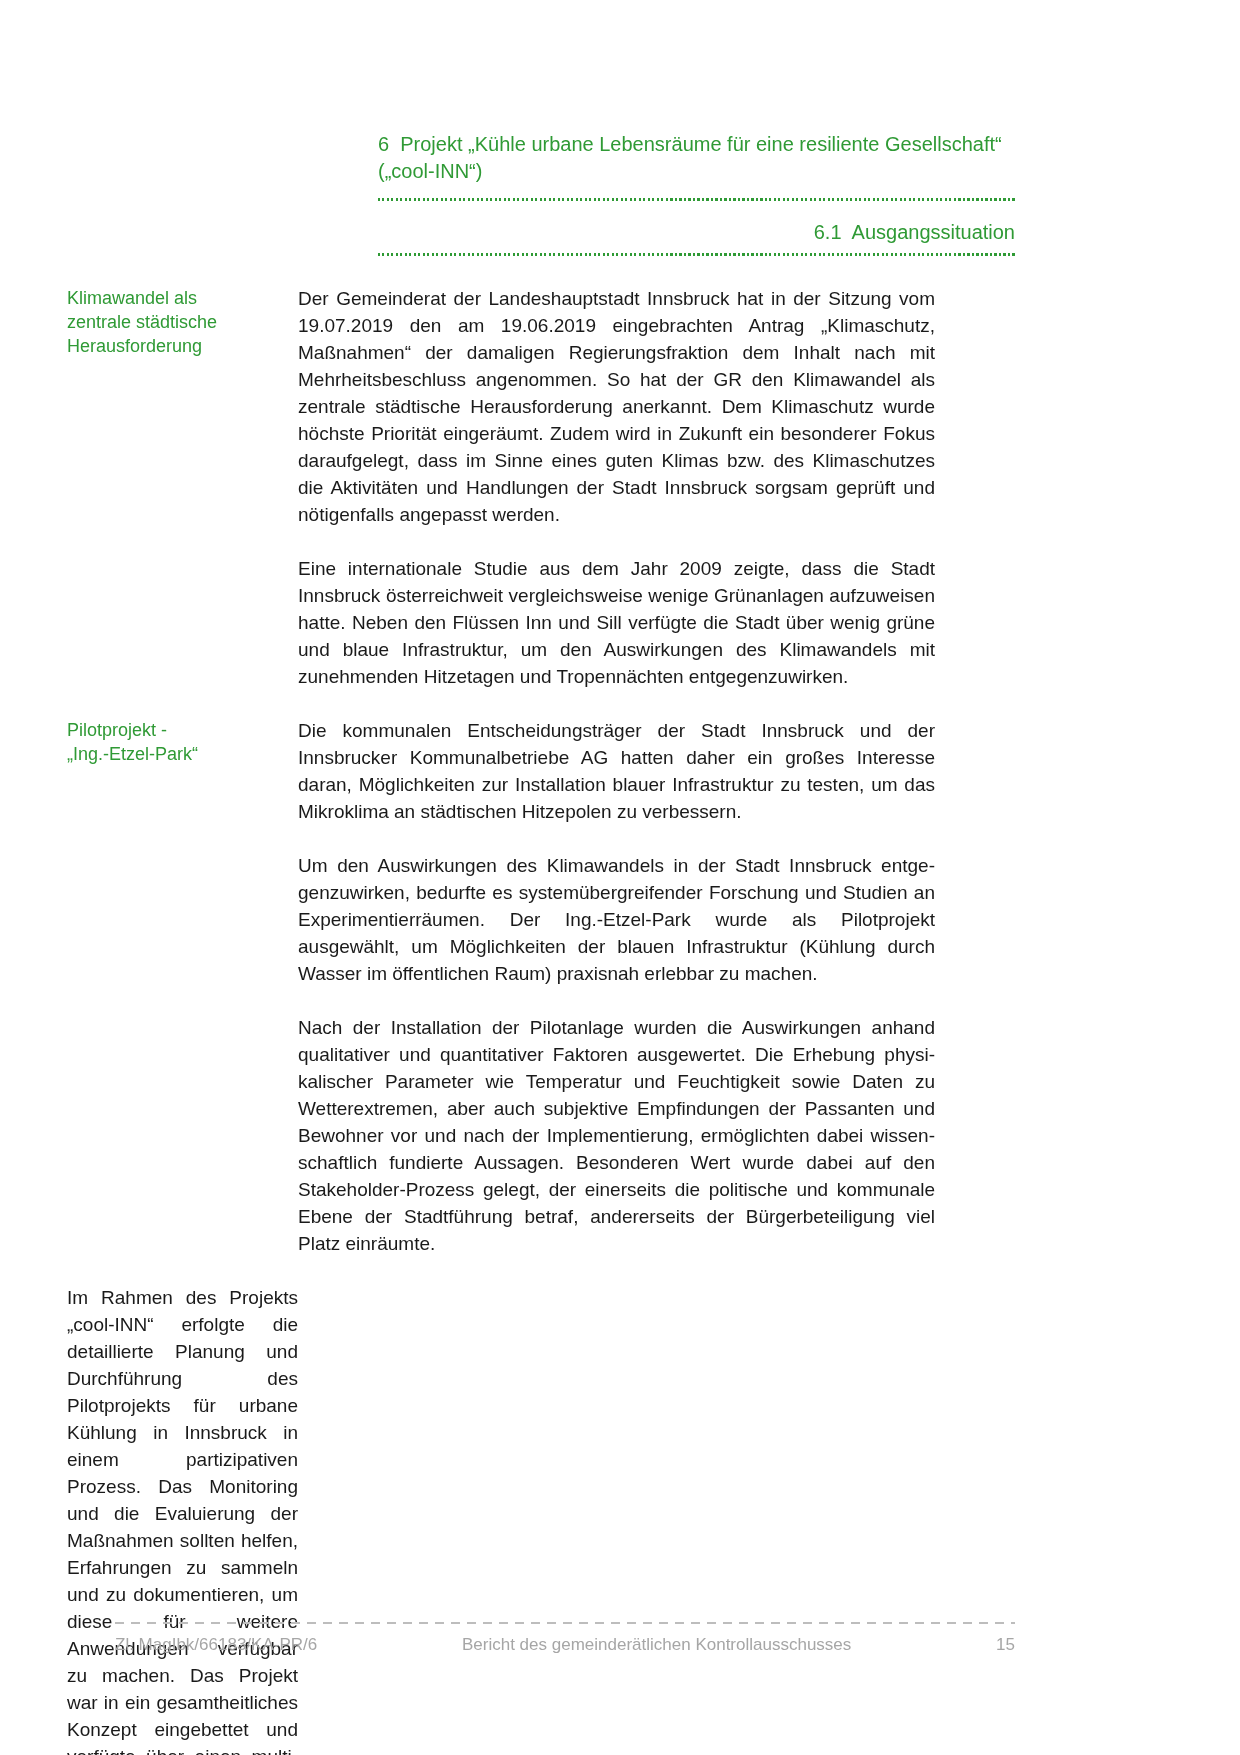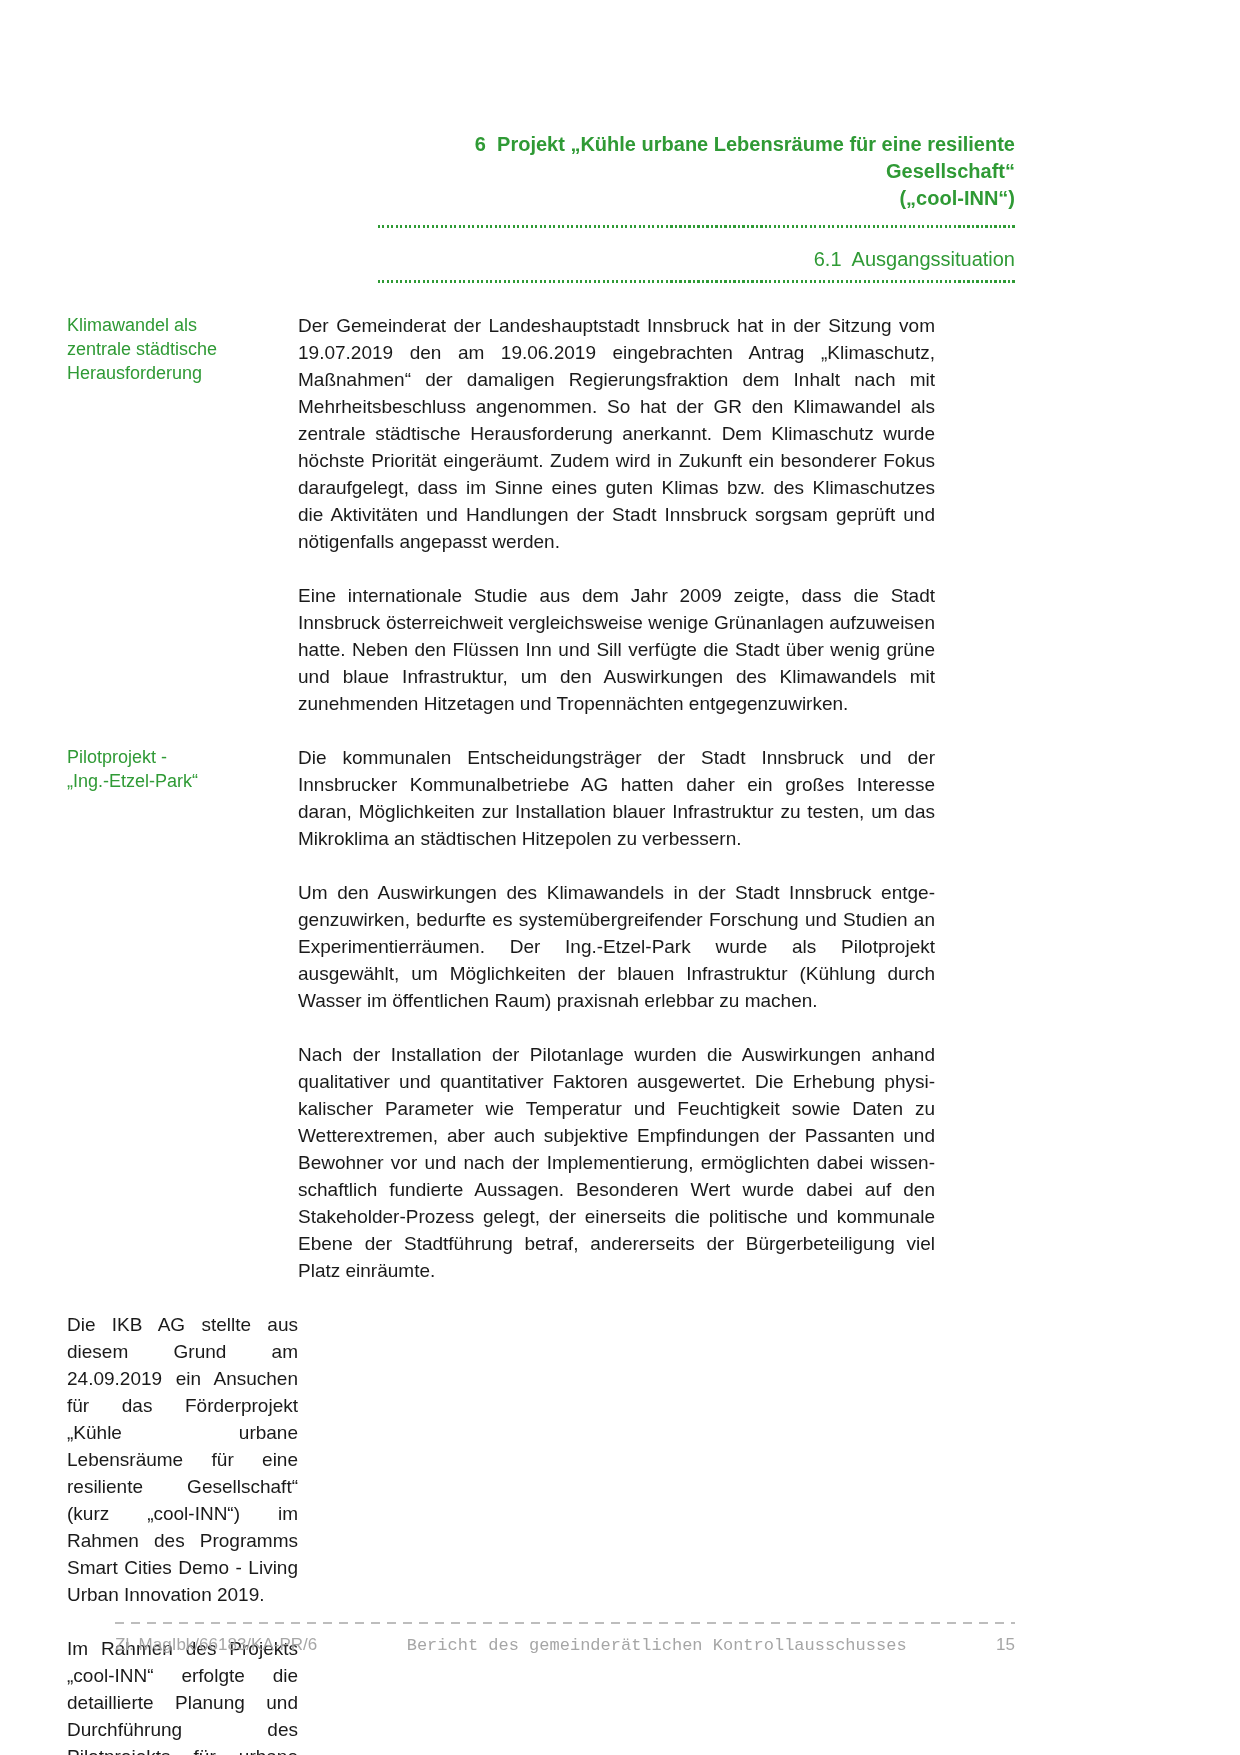--- a/index.html
+++ b/index.html
@@ -19,23 +19,22 @@
   }
   .head-block{
     padding-top:131px;
     margin-left:378px;
     width:637px;
   }
   .chapter-heading{
     color:var(--green);
     font-size:20px;
     line-height:27px;
-    text-align:right;
+    text-align:left;
     white-space:pre-line;
-    font-weight:bold;
   }
   .dotted-rule{
     height:3px;
     margin-top:13px;
     background-image:repeating-linear-gradient(90deg,var(--green) 0 2px,transparent 2px 4.5px);
   }
   .section-heading{
     color:var(--green);
     font-size:20px;
     line-height:27px;
@@ -82,21 +81,21 @@
   }
   .footer-row{
     display:flex;
     align-items:baseline;
     margin-top:10px;
     color:var(--footer-gray);
     font-size:17px;
     line-height:22px;
   }
   .footer-ref{flex:0 0 auto;}
-  .footer-title{flex:1 1 auto;text-align:center;font-family:Liberation Mono, monospace;}
+  .footer-title{flex:1 1 auto;text-align:center;}
   .footer-page{flex:0 0 auto;}
 </style>
 </head>
 <body>
 
 <div class="page">
 
   <div class="head-block">
     <div class="chapter-heading">6&nbsp; Projekt „Kühle urbane Lebensräume für eine resiliente Gesellschaft“
 („cool-INN“)</div>
@@ -122,21 +121,20 @@
 „Ing.-Etzel-Park“</div>
       <div>
         <p class="para">Die kommunalen Entscheidungsträger der Stadt Innsbruck und der Innsbrucker Kommunalbetriebe AG hatten daher ein großes Interesse daran, Möglichkeiten zur Installation blauer Infrastruktur zu testen, um das Mikroklima an städtischen Hitzepolen zu verbessern.</p>
         <p class="para">Um den Auswirkungen des Klimawandels in der Stadt Innsbruck entge­genzuwirken, bedurfte es systemübergreifender Forschung und Studien an Experimentierräumen. Der Ing.-Etzel-Park wurde als Pilotprojekt ausgewählt, um Möglichkeiten der blauen Infrastruktur (Kühlung durch Wasser im öffentlichen Raum) praxisnah erlebbar zu machen.</p>
         <p class="para">Nach der Installation der Pilotanlage wurden die Auswirkungen anhand qualitativer und quantitativer Faktoren ausgewertet. Die Erhebung physi­kalischer Parameter wie Temperatur und Feuchtigkeit sowie Daten zu Wetterextremen, aber auch subjektive Empfindungen der Passanten und Bewohner vor und nach der Implementierung, ermöglichten dabei wissen­schaftlich fundierte Aussagen. Besonderen Wert wurde dabei auf den Stakeholder-Prozess gelegt, der einerseits die politische und kommunale Ebene der Stadtführung betraf, andererseits der Bürgerbeteiligung viel Platz einräumte.</p>
       </div>
     </div>
 
     <div class="row">
       <div>
-        <p class="para">Die IKB AG stellte aus diesem Grund am 24.09.2019 ein Ansuchen für das Förderprojekt „Kühle urbane Lebensräume für eine resiliente Gesellschaft“ (kurz „cool-INN“) im Rahmen des Programms Smart Cities Demo - Living Urban Innovation 2019.</p>
         <p class="para">Im Rahmen des Projekts „cool-INN“ erfolgte die detaillierte Planung und Durchführung des Pilotprojekts für urbane Kühlung in Innsbruck in einem partizipativen Prozess. Das Monitoring und die Evaluierung der Maß­nahmen sollten helfen, Erfahrungen zu sammeln und zu dokumentieren, um diese für weitere Anwendungen verfügbar zu machen. Das Projekt war in ein gesamtheitliches Konzept eingebettet und verfügte über einen multi­funktionellen Charakter. Insbesondere wurden folgende funktionelle Ziele</p>
       </div>
     </div>
 
   </div>
 
   <div class="footer">
     <div class="footer-rule"></div>
     <div class="footer-row">
       <span class="footer-ref">Zl. MagIbk/66183/KA-PR/6</span>

